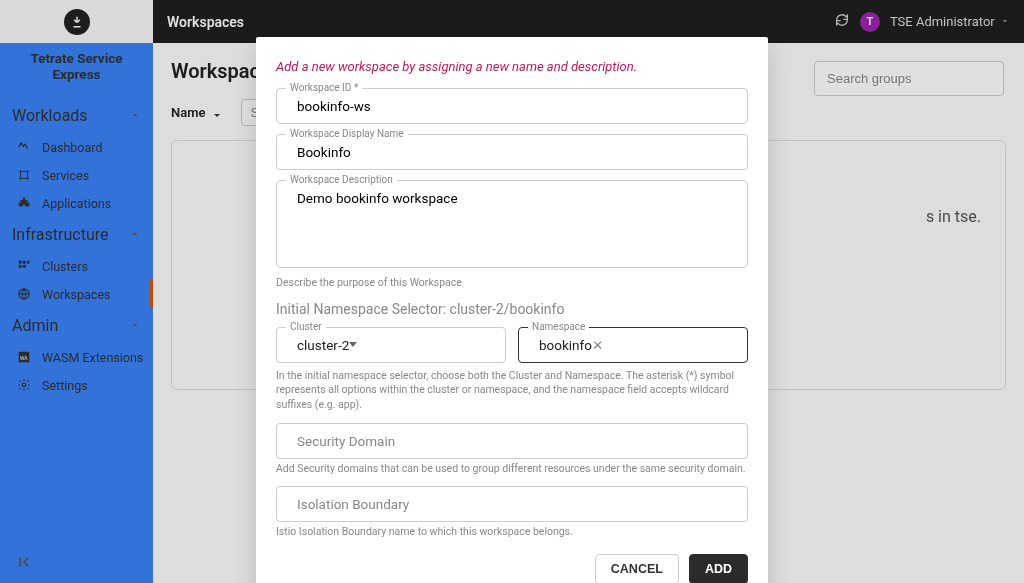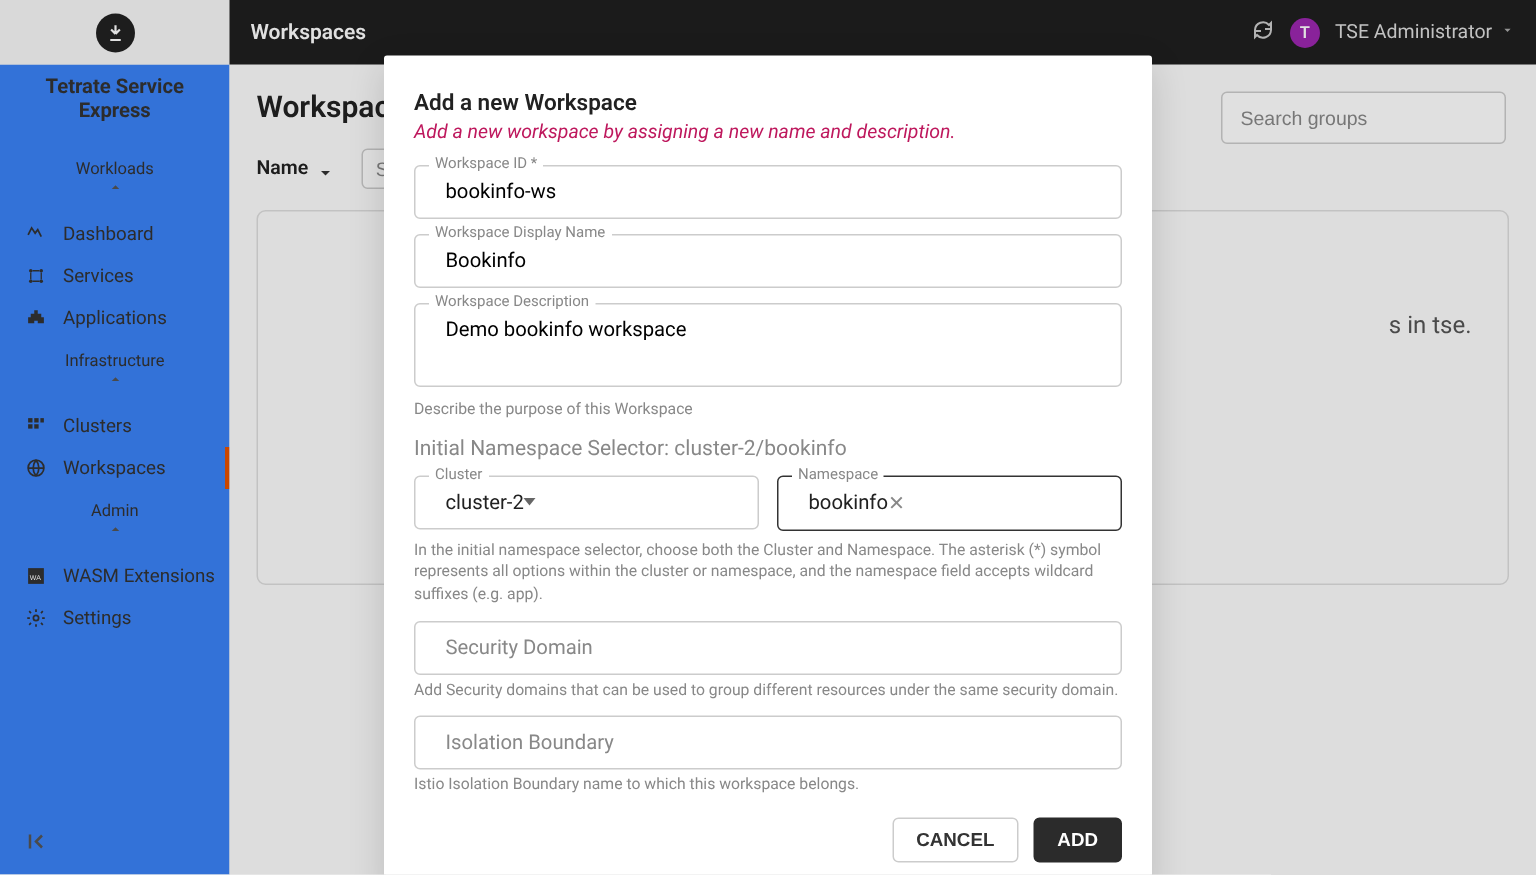--- a/index.html
+++ b/index.html
@@ -77,26 +77,25 @@
     color: #333;
   }
   .brand {
     font-weight: 700;
     font-size: 13.5px;
     padding: 2px 10px 16px;
     text-align: center;
   }
   .nav-section {
     padding: 8px 12px;
-    font-size: 11px;
+    font-size: 16px;
     color: #333;
     display: flex;
     align-items: center;
     justify-content: space-between;
-    flex-direction: column;
   }
   .nav-item {
     display: flex;
     align-items: center;
     gap: 10px;
     padding: 6px 8px 6px 16px;
     font-size: 12.5px;
     color: #333;
   }
   .nav-item.active {
@@ -215,21 +214,21 @@
   }
   .field input, .field textarea, .field .select-box {
     width: 100%;
     border: 1px solid #ccc;
     border-radius: 4px;
     padding: 9px 20px;
     font-size: 13.5px;
     font-family: inherit;
   }
   .field textarea {
-    height: 56px;
+    height: 88px;
     resize: none;
   }
   .field.focused input, .field.focused .select-box {
     border-color: #333;
     border-width: 1.5px;
   }
   .helper {
     font-size: 10.5px;
     color: #888;
     margin-top: 3px;
@@ -433,21 +432,20 @@
     <div class="content-msg">s in tse.</div>
   </div>
   <div class="search-groups">
     <input placeholder="Search groups" style="">
   </div>
 </div>
 
 <div class="scrim"></div>
 
 <div class="modal">
-  <h2>Add a new Workspace</h2>
   <div class="modal-sub">Add a new workspace by assigning a new name and description.</div>
 
   <div class="field">
     <span class="field-label">Workspace ID *</span>
     <input value="bookinfo-ws" style="">
   </div>
 
   <div class="field">
     <span class="field-label">Workspace Display Name</span>
     <input value="Bookinfo" style="">

